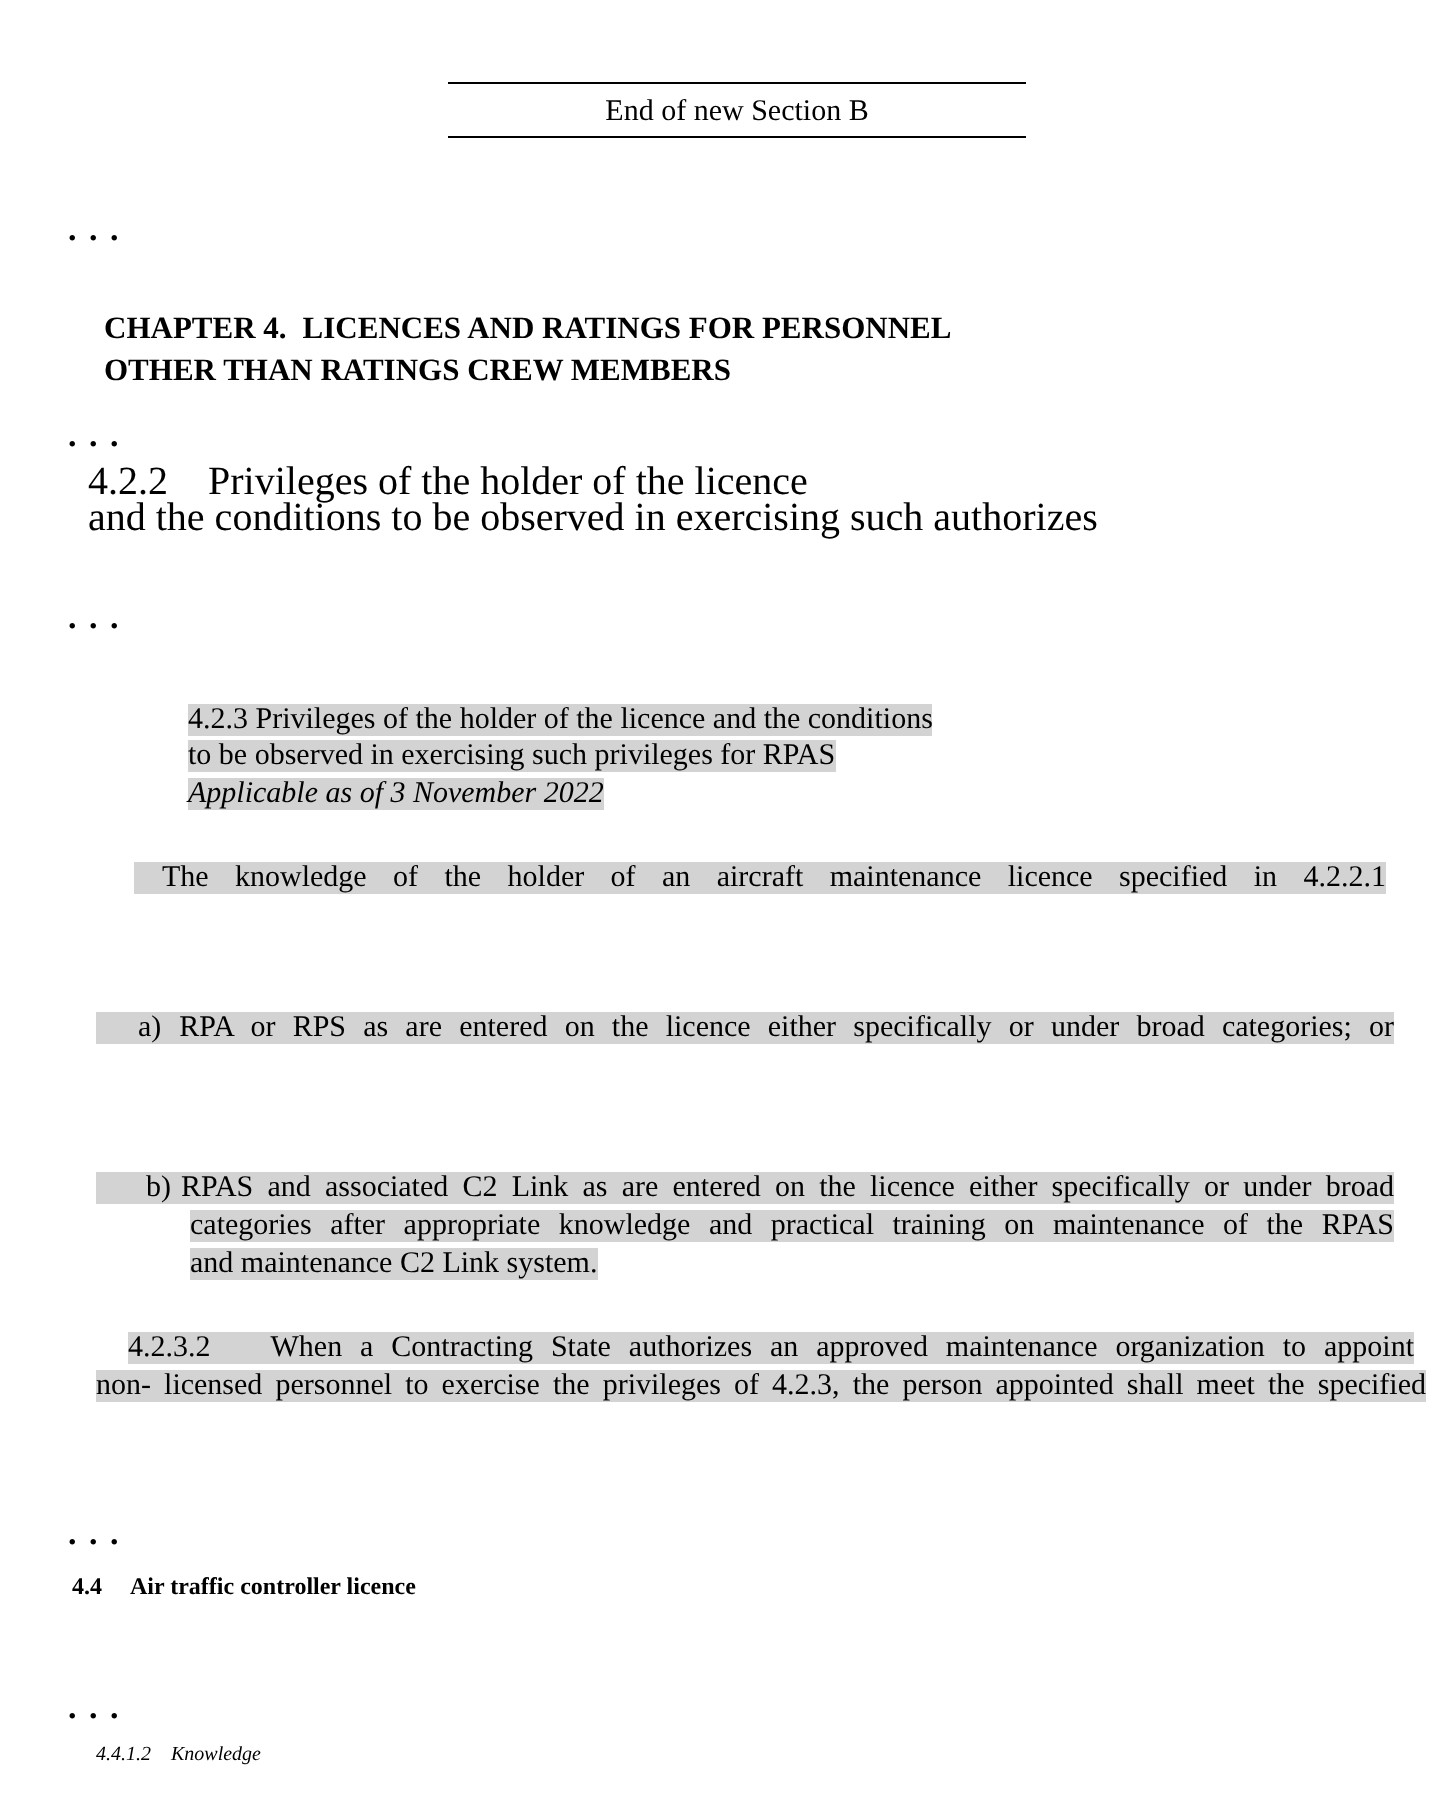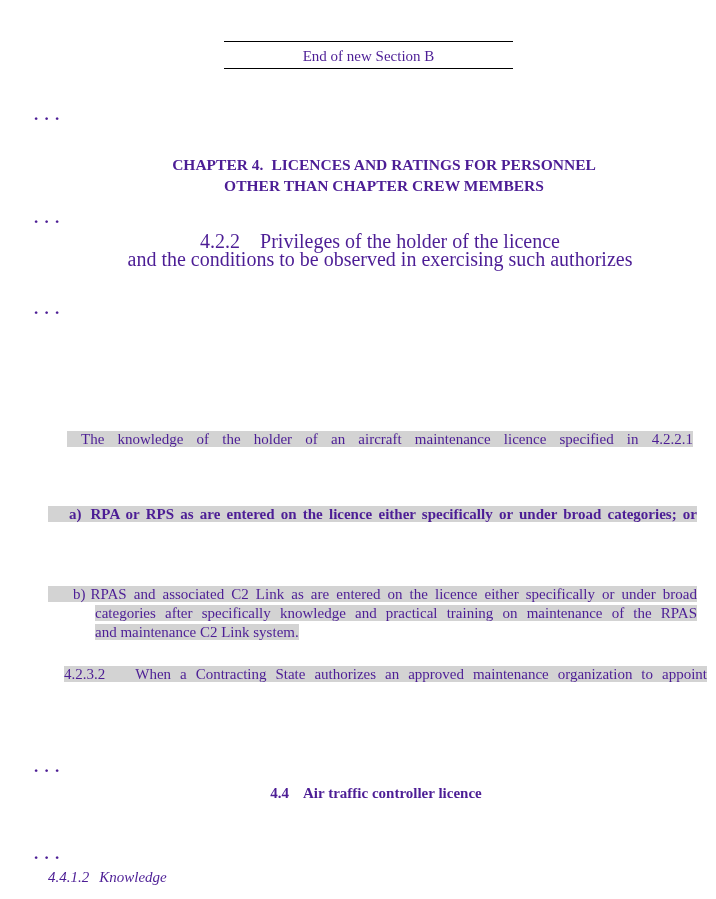--- a/index.html
+++ b/index.html
@@ -1,25 +1,25 @@
 <!DOCTYPE html>
 <html><head>
 <meta charset="utf-8">
 <style>
   html,body { margin:0; padding:0; background:#ffffff; }
   .page {
     position:relative; width:716px; height:899px; background:#ffffff;
-    font-family:"Liberation Serif","DejaVu Serif",serif; color:#4c1d95;
+    font-family:"Liberation Serif","DejaVu Serif",serif; color:#000000;
     overflow:hidden;
   }
   .abs { position:absolute; }
   .hl { background:#d3d3d3; }
   .it { font-style:italic; }
   .sp { display:inline-block; }
-  .ctr { text-align:center; }
+  .ctr { }
   .stretch { text-align:justify; text-align-last:justify; }
   .line { white-space:normal; }
 
   .end-section {
     left:224px; top:41px; width:289px;
     border-top:1px solid #000; border-bottom:1px solid #000;
     padding:5px 0 3px 0; text-align:center; font-size:15px; line-height:18px;
   }
   .ell { font-size:17px; font-weight:bold; line-height:14px; letter-spacing:1px; }
   .ell1 { left:34px; top:108px; }
@@ -28,69 +28,75 @@
   .ell4 { left:34px; top:760px; }
   .ell5 { left:34px; top:847px; }
 
   .chapter { left:52px; top:155px; width:664px; font-size:15.5px; font-weight:bold; line-height:20.5px; }
   .h422 { left:44px; top:232px; width:672px; font-size:20px; line-height:18px; }
   .h423 { left:94px; top:351px; width:622px; font-size:15px; line-height:18.3px; }
 
   .body-text { font-size:15px; }
   .p4231 { left:48px; top:431px; line-height:17.5px; }
   .p4231 .l1 { width:645px; text-indent:19px; }
-  .itema { left:48px; top:505px; width:649px; line-height:18px;font-weight:bold; }
+  .itema { left:48px; top:505px; width:649px; line-height:18px; }
   .itemb { left:48px; top:585px; line-height:19px; }
   .itemb .l1 { width:649px; }
   .itemb .l2 { width:649px; padding-left:47px; box-sizing:border-box; }
   .itemb .l3 { padding-left:47px; }
   .p4232 { left:48px; top:665px; line-height:19px; }
   .p4232 .l1 { width:643px;padding-left:16px; }
   .p4232 .l2 { width:665px; }
-  .h44 { left:36px; top:785px; width:680px; font-size:15px; font-weight:bold; line-height:17px; }
-  .p4412 { left:48px; top:869px; font-size:15px; line-height:17px;text-align:center; }
+  .h44 { left:36px; top:785px; width:680px; font-size:12px; font-weight:bold; line-height:17px; }
+  .p4412 { left:48px; top:869px; font-size:10px; line-height:17px;text-align:center; }
 </style>
 </head>
 <body>
 
 <div class="page">
 
   <div class="abs end-section"><span>End of new Section B</span></div>
 
   <div class="abs ell ell1">. . .</div>
 
   <div class="abs chapter ctr">
     <div class="line"><span>CHAPTER 4.</span><span class="sp" style="width:8px"></span><span>LICENCES AND RATINGS FOR PERSONNEL</span></div>
-    <div class="line">OTHER THAN CHAPTER CREW MEMBERS</div>
+    <div class="line">OTHER THAN RATINGS CREW MEMBERS</div>
   </div>
 
   <div class="abs ell ell2">. . .</div>
 
   <div class="abs h422 ctr">
     <div class="line"><span>4.2.2</span><span class="sp" style="width:20px"></span><span>Privileges of the holder of the licence</span></div>
     <div class="line">and the conditions to be observed in exercising such authorizes</div>
   </div>
 
   <div class="abs ell ell3">. . .</div>
 
+  <div class="abs h423 ctr">
+    <div class="line"><span class="hl">4.2.3 Privileges of the holder of the licence and the conditions</span></div>
+    <div class="line"><span class="hl">to be observed in exercising such privileges for RPAS</span></div>
+    <div class="line it"><span class="hl">Applicable as of 3 November 2022</span></div>
+  </div>
 
   <div class="abs body-text p4231">
     <div class="line l1 stretch"><span class="hl"><span class="it"></span><span class="sp" style="width:14px"></span><span>The knowledge of the holder of an aircraft maintenance licence specified in 4.2.2.1</span></span></div>
   </div>
 
   <div class="abs body-text itema stretch"><span class="hl"><span class="sp" style="width:21px"></span><span>a)</span><span class="sp" style="width:9px"></span><span>RPA or RPS as are entered on the licence either specifically or under broad categories; or</span></span></div>
 
   <div class="abs body-text itemb">
     <div class="line l1 stretch"><span class="hl"><span class="sp" style="width:25px"></span><span>b)</span><span class="sp" style="width:5px"></span><span>RPAS and associated C2 Link as are entered on the licence either specifically or under broad</span></span></div>
-    <div class="line l2 stretch"><span class="hl">categories after specifically knowledge and practical training on maintenance of the RPAS</span></div>
+    <div class="line l2 stretch"><span class="hl">categories after appropriate knowledge and practical training on maintenance of the RPAS</span></div>
     <div class="line l3"><span class="hl">and maintenance C2 Link system.</span></div>
   </div>
 
   <div class="abs body-text p4232">
     <div class="line l1 stretch"><span class="hl"><span>4.2.3.2</span><span class="sp" style="width:30px"></span><span>When a Contracting State authorizes an approved maintenance organization to appoint</span></span></div>
+    <div class="line l2 stretch"><span class="hl">non- licensed personnel to exercise the privileges of 4.2.3, the person appointed shall meet the specified</span></div>
   </div>
 
   <div class="abs ell ell4">. . .</div>
 
   <div class="abs h44 ctr"><span>4.4</span><span class="sp" style="width:14px"></span><span>Air traffic controller licence</span></div>
 
   <div class="abs ell ell5">. . .</div>
 
   <div class="abs p4412 it"><span>4.4.1.2</span><span class="sp" style="width:10px"></span><span>Knowledge</span></div>
 

